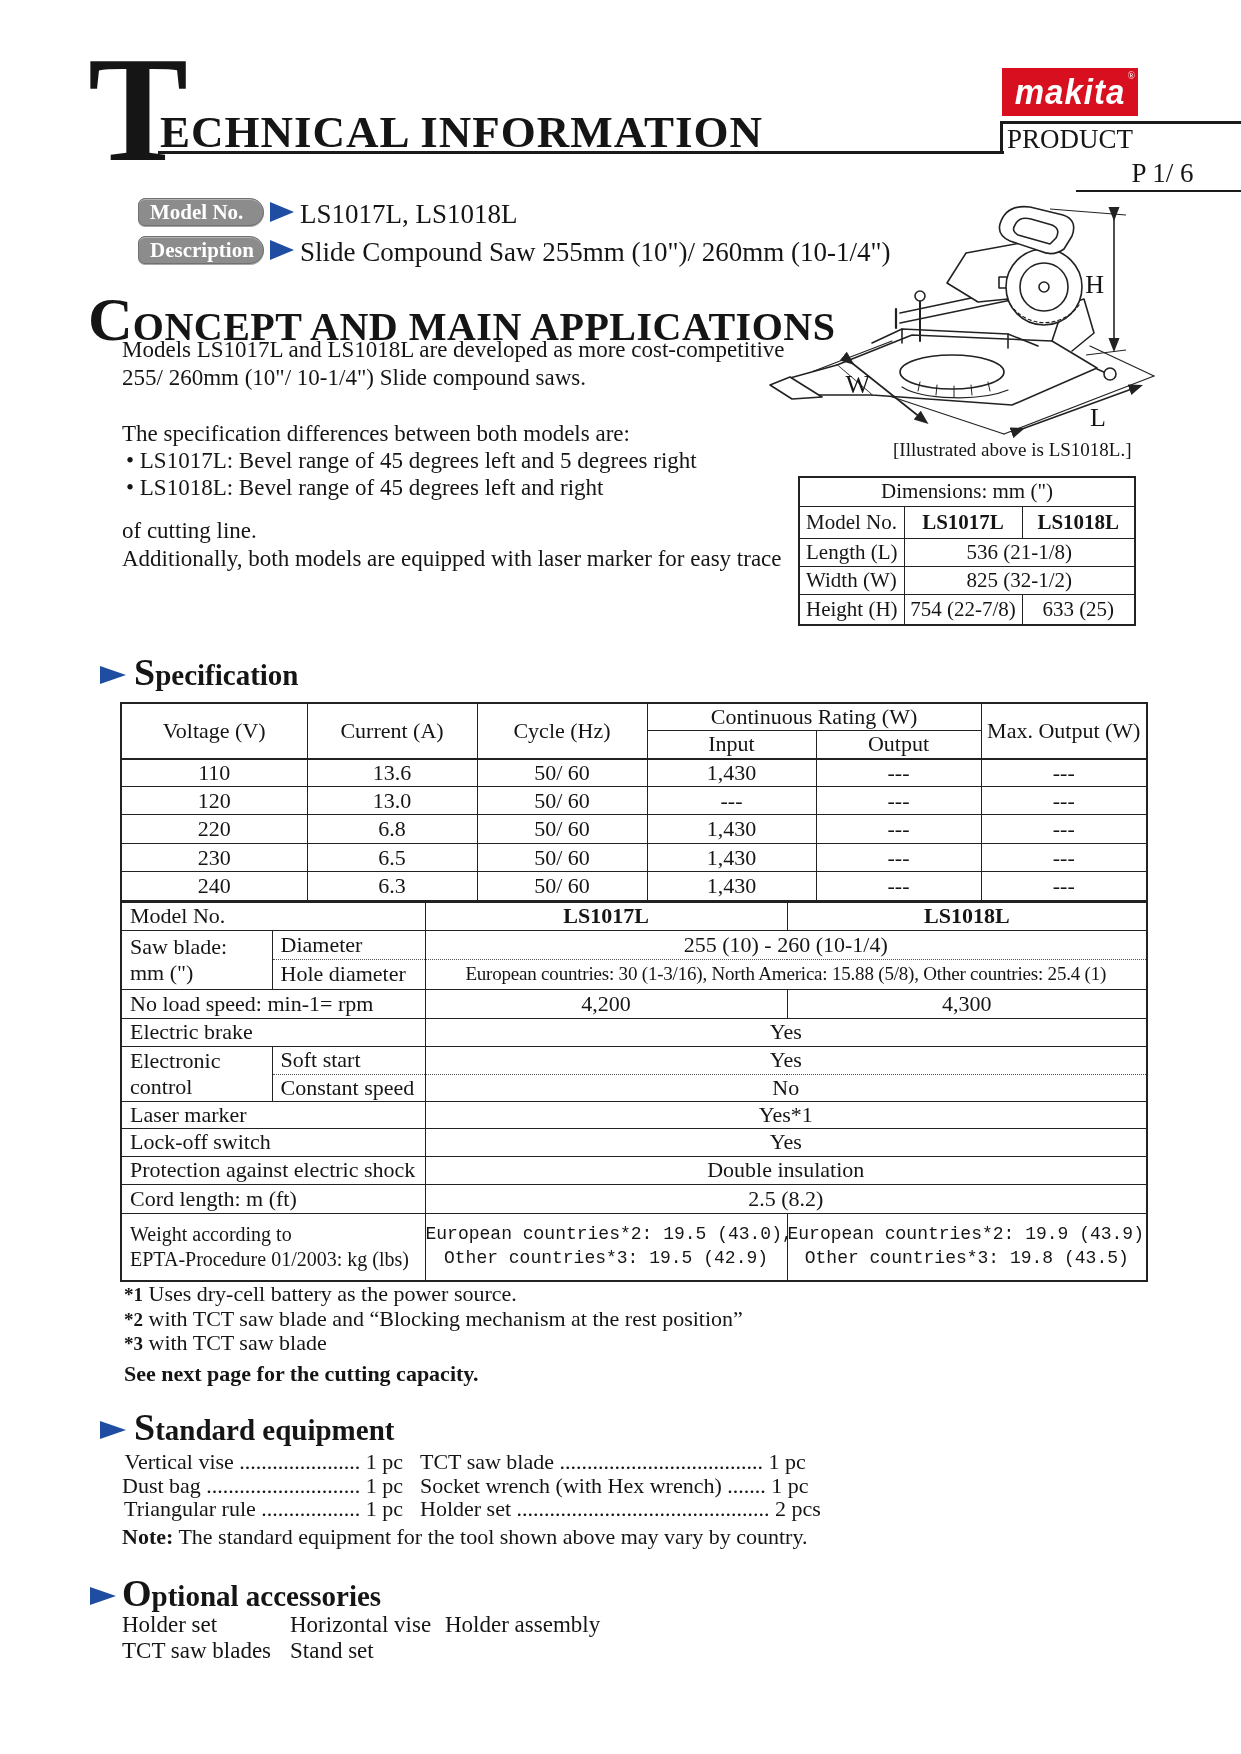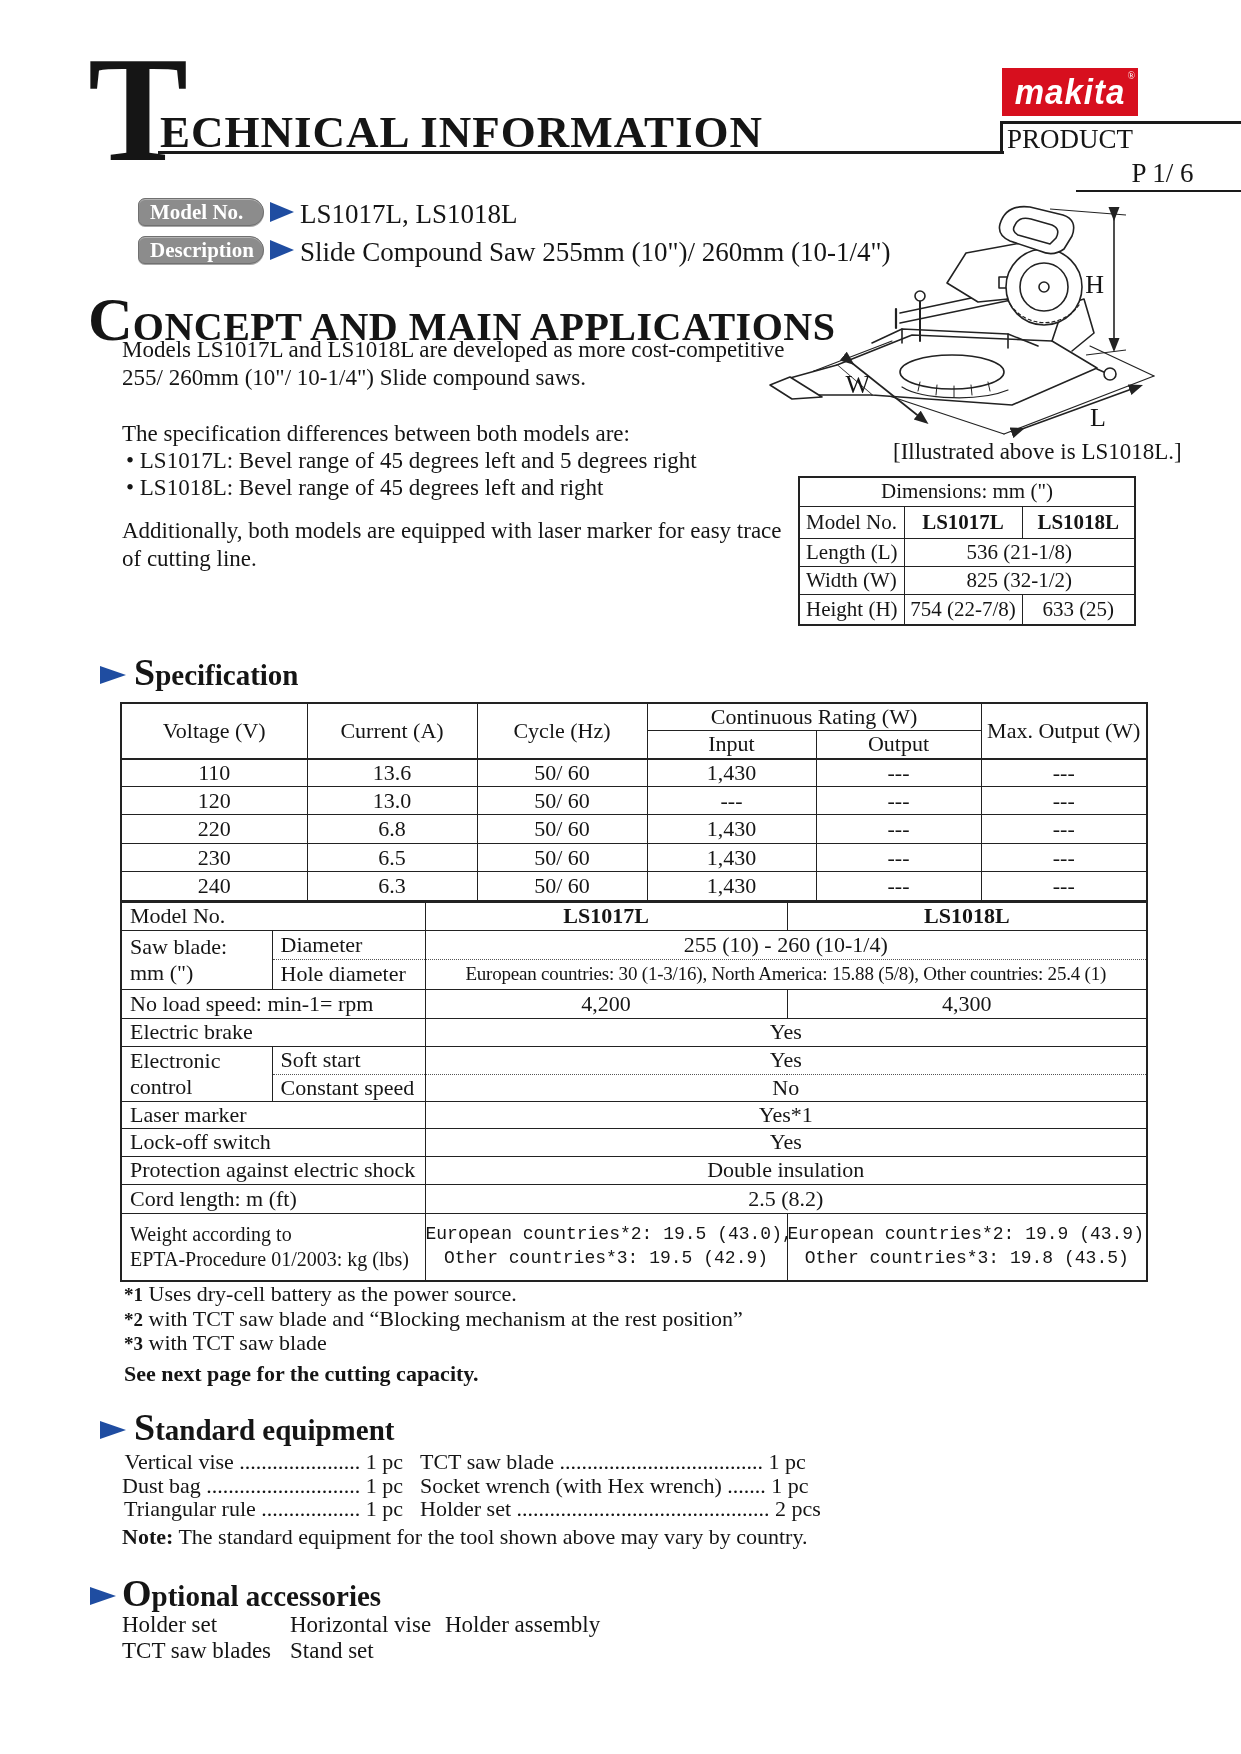--- a/index.html
+++ b/index.html
@@ -55,21 +55,21 @@
 
   
   .body-text{font-size:23px;line-height:28px;}
   .concept-para1{left:122px;top:336px;}
   .concept-para2{left:122px;top:420px;}
   .concept-bullets{left:126px;top:447px;line-height:27px;}
   .concept-para3{left:122px;top:517px;}
 
   
   .saw-svg{left:752px;top:183px;}
-  .ill-caption{left:893px;top:439px;font-size:23px;}
+  .ill-caption{left:893px;top:439px;font-size:19px;}
 
   
   table{border-collapse:collapse;table-layout:fixed;}
   td,th{border:1px solid #222;font-weight:normal;padding:0;overflow:hidden;white-space:nowrap;}
   .dims-table{left:798px;top:476px;width:336px;font-size:21px;}
   .dims-table{border:2px solid #222;}
   .dims-table .c{text-align:center;}
   .dims-table .lbl{padding-left:6px;text-align:left;}
   .dims-table .bold{font-weight:bold;}
 
@@ -139,22 +139,22 @@
   <div class="abs body-text concept-para1">
     <div>Models LS1017L and LS1018L are developed as more cost-competitive</div>
     <div>255/ 260mm (10"/ 10-1/4") Slide compound saws.</div>
   </div>
   <div class="abs body-text concept-para2">The specification differences between both models are:</div>
   <div class="abs body-text concept-bullets">
     <div>• LS1017L: Bevel range of 45 degrees left and 5 degrees right</div>
     <div>• LS1018L: Bevel range of 45 degrees left and right</div>
   </div>
   <div class="abs body-text concept-para3">
+    <div>of cutting line.</div>
     <div>Additionally, both models are equipped with laser marker for easy trace</div>
-    <div>of cutting line.</div>
   </div>
 
   <svg class="abs saw-svg" width="450" height="255" viewBox="0 0 450 255">
     <defs>
       <marker id="arr" markerWidth="9" markerHeight="8" refX="7" refY="3.5" orient="auto">
         <polygon points="0,0 9,3.5 0,7" fill="#222"></polygon>
       </marker>
     </defs>
     <g stroke="#222" stroke-width="1.6" fill="none" stroke-linejoin="round" stroke-linecap="round">
 

